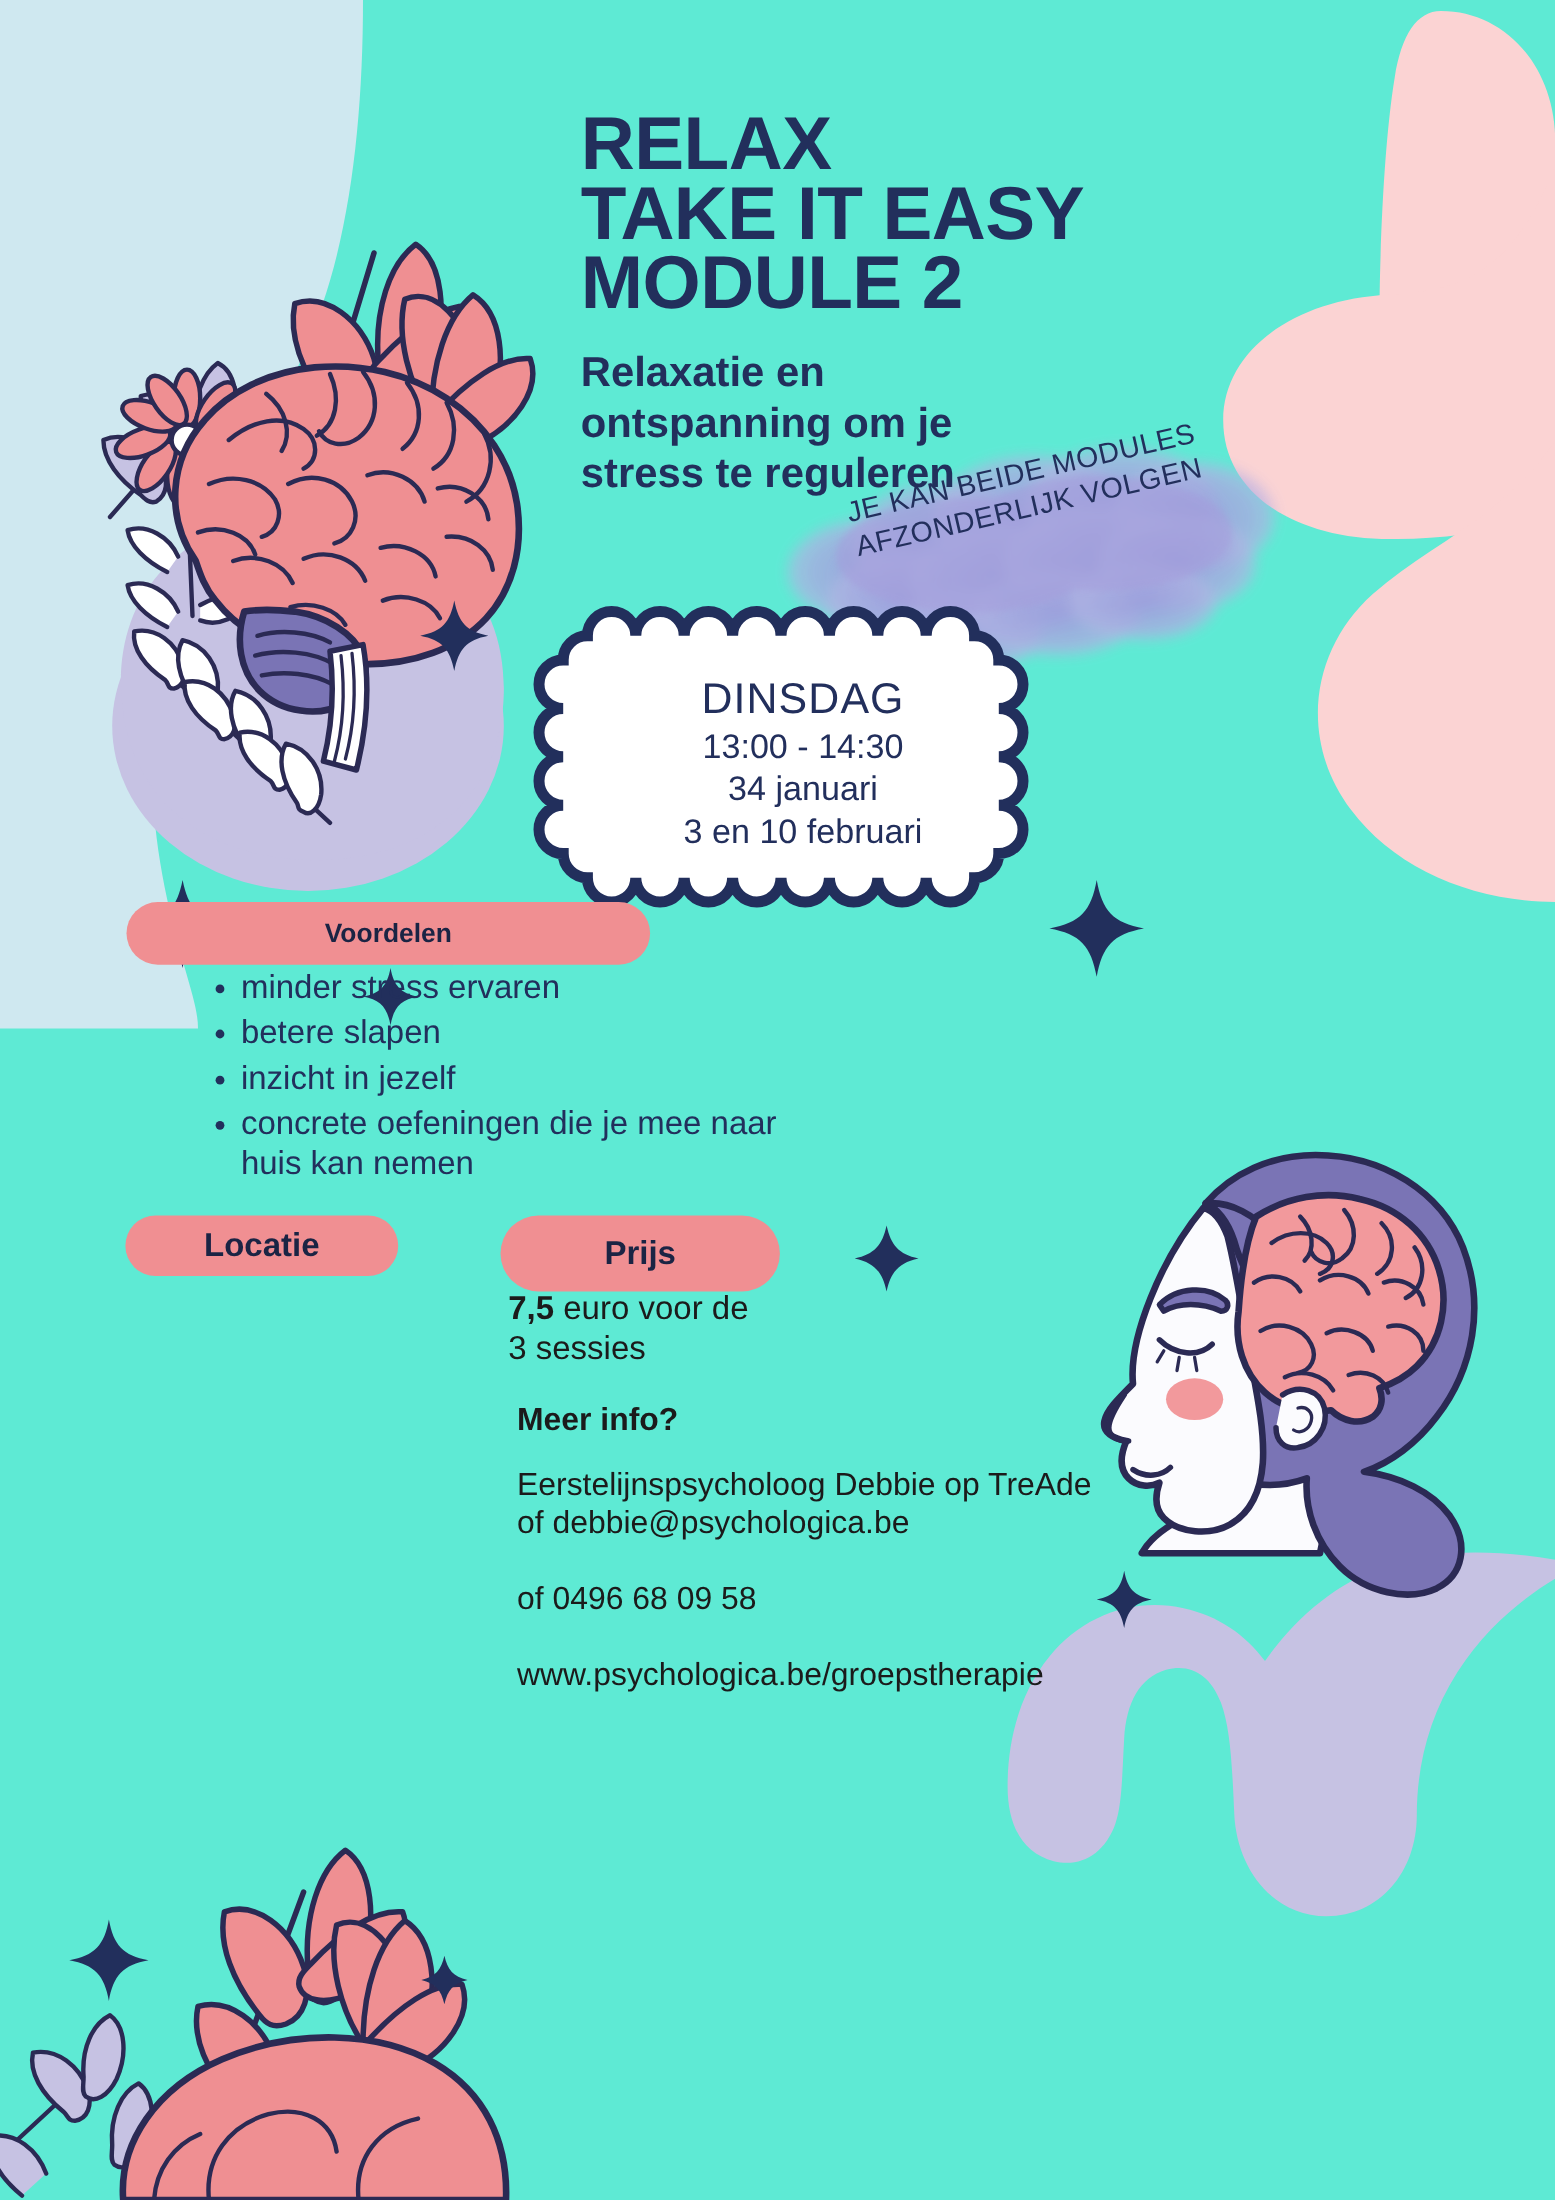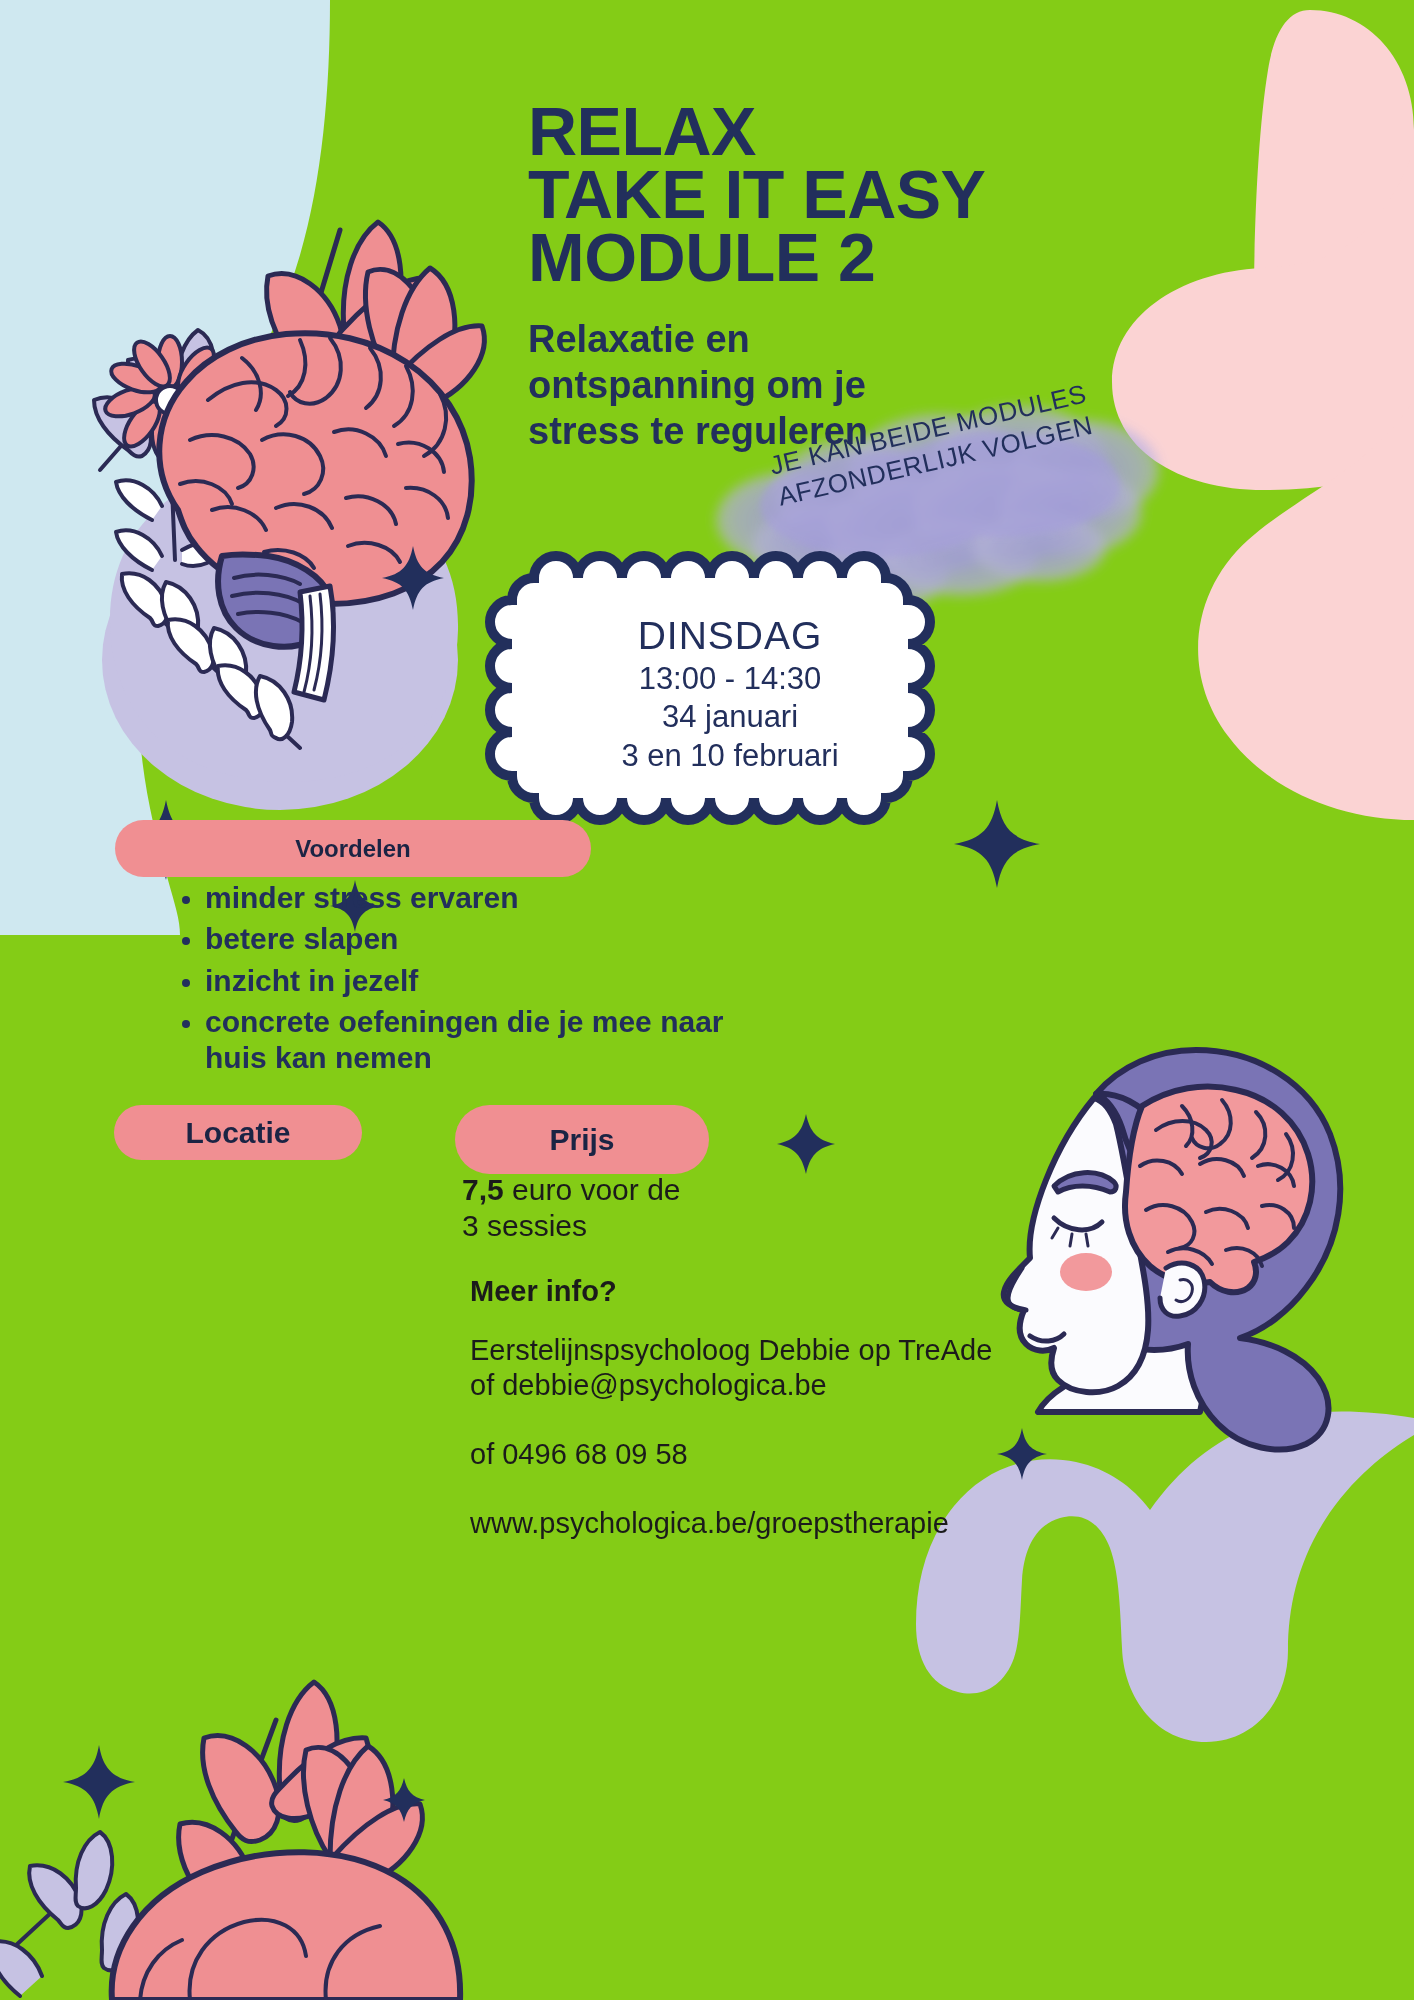--- a/index.html
+++ b/index.html
@@ -3,21 +3,21 @@
 <meta charset="utf-8">
 <style>
   html,body{margin:0;padding:0;}
   body{
     width:1414px;height:2000px;
     background:#ffffff;
     font-family:"Liberation Sans", sans-serif;
     overflow:hidden;
     position:relative;
   }
-  .poster{position:absolute;inset:0;overflow:hidden;background:#84cc16;}
+  .poster{position:absolute;inset:0;overflow:hidden;background:#5eead4;}
 
   
   .bg{position:absolute;inset:0;z-index:0;}
   .bg svg{position:absolute;top:0;left:0;width:1414px;height:2000px;}
 
   
   .content{position:absolute;inset:0;z-index:5;}
 
   
   .title-block{position:absolute;left:528px;top:100px;width:560px;}
@@ -82,21 +82,21 @@
   .pill-voordelen{position:absolute;left:115px;top:820px;width:476px;height:57px;font-size:24px;}
   .pill-locatie{position:absolute;left:114px;top:1105px;width:248px;height:55px;}
   .pill-prijs{position:absolute;left:455px;top:1105px;width:254px;height:69px;}
 
   
   .bullets{
     position:absolute;left:160px;top:880px;width:600px;
     color:#222f5c;font-size:30px;line-height:1.21;font-weight:300;
   }
   .bullets ul{margin:0;padding-left:42px;}
-  .bullets li{margin:0 0 5px 3px;font-weight:bold;}
+  .bullets li{margin:0 0 5px 17px;}
   .bullets li::marker{font-size:28px;}
 
   
   .loc-text{
     position:absolute;left:120px;top:1172px;width:350px;
     color:#1b1b1b;font-size:30px;line-height:1.19;font-weight:300;
   }
   
   .prijs-text{
     position:absolute;left:462px;top:1172px;width:280px;

